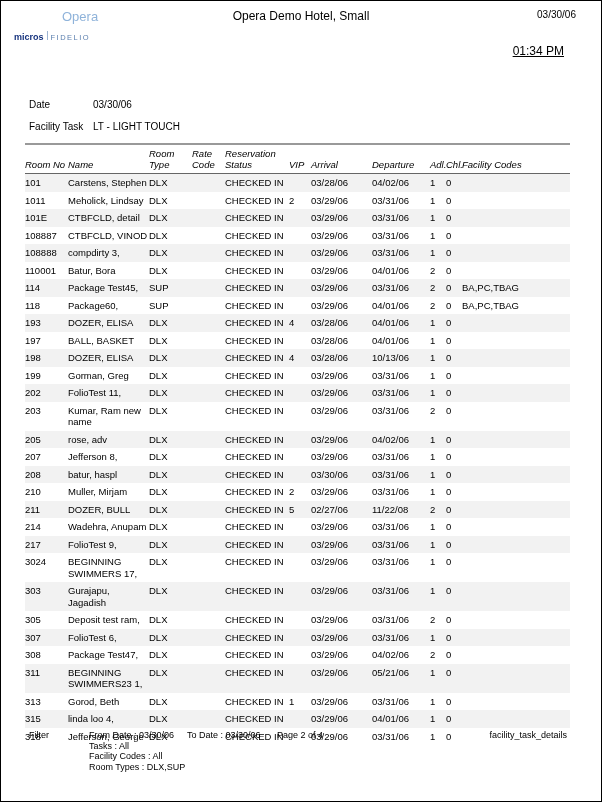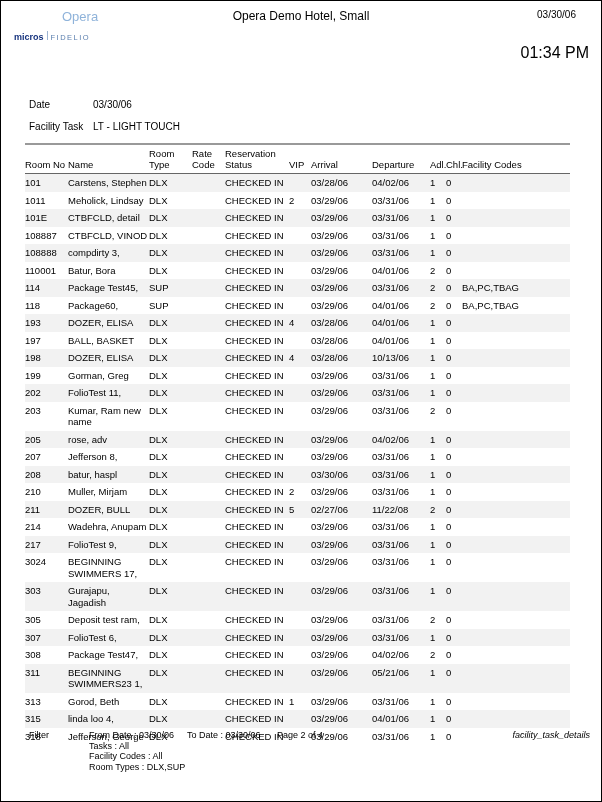--- a/index.html
+++ b/index.html
@@ -17,36 +17,36 @@
   .rpt-header{position:relative;height:92px;}
   .logo{position:absolute;left:13px;top:8px;width:130px;}
   .logo-line1{display:block;margin-left:48px;font-size:13px;color:#8fb3da;}
   .logo-line2{display:block;margin-top:2px;white-space:nowrap;}
   .logo-micros{font-size:9px;font-weight:bold;color:#16337e;text-align:center;}
   .logo-sep{display:inline-block;width:1px;height:9px;background:#9db4d2;margin:0 3px;vertical-align:middle;}
   .logo-fidelio{font-size:7.5px;letter-spacing:1.5px;color:#5b7fae;}
   .hotel-name{position:absolute;left:0;right:0;top:8px;text-align:center;font-size:12px;}
   .rpt-date{position:absolute;right:25px;top:8px;font-size:10px;}
   .rpt-title{position:absolute;left:0;right:0;top:46px;text-align:center;font-size:12px;}
-  .rpt-time{position:absolute;right:12px;top:43px;font-size:16px;}
+  .rpt-time{position:absolute;right:37px;top:43px;font-size:12px;text-decoration:underline;}
   
   .meta{margin:6px 0 0 28px;font-size:10px;}
   .meta-row{display:flex;margin-bottom:11px;}
   .meta-label{width:64px;}
   
   table.task{
     margin-left:24px;margin-top:4px;
     width:534px;border-collapse:collapse;table-layout:fixed;
     font-size:9.5px;
   }
   thead tr{border-top:2px solid #999;}
   th{
     font-weight:normal;text-align:left;vertical-align:bottom;
     padding:3px 1px 3px 0;line-height:11px;
-    border-bottom:1px solid #666;white-space:nowrap;overflow:visible;
+    border-bottom:1px solid #666;white-space:nowrap;overflow:visible;font-style:italic;
   }
   td{
     text-align:left;vertical-align:top;
     padding:3px 1px 3px 0;line-height:11.5px;
     word-wrap:break-word;
   }
   tbody tr:nth-child(odd){background:#f2f2f2;}
   .col-room_no{width:42px;}
   .col-name{width:80px;}
   .col-room_type{width:42px;}
@@ -56,21 +56,21 @@
   .col-arrival{width:60px;}
   .col-departure{width:57px;}
   .col-adl{width:15px;}
   .col-chl{width:15px;}
   .col-facility{width:107px;}
   
   .rpt-footer{position:absolute;left:0;right:0;top:729px;font-size:9px;line-height:10.5px;}
   .filter-label{position:absolute;left:28px;top:0;}
   .filter-lines{position:absolute;left:88px;top:0;}
   .page-num{position:absolute;left:32px;width:534px;top:0;text-align:center;}
-  .rpt-file{position:absolute;right:11px;top:0;font-style:italic;}
+  .rpt-file{position:absolute;right:34px;top:0;}
 </style>
 </head>
 <body>
 
 <div class="page">
 
   <div class="rpt-header">
     <div class="logo">
       <span class="logo-line1">Opera</span>
       <span class="logo-line2">

